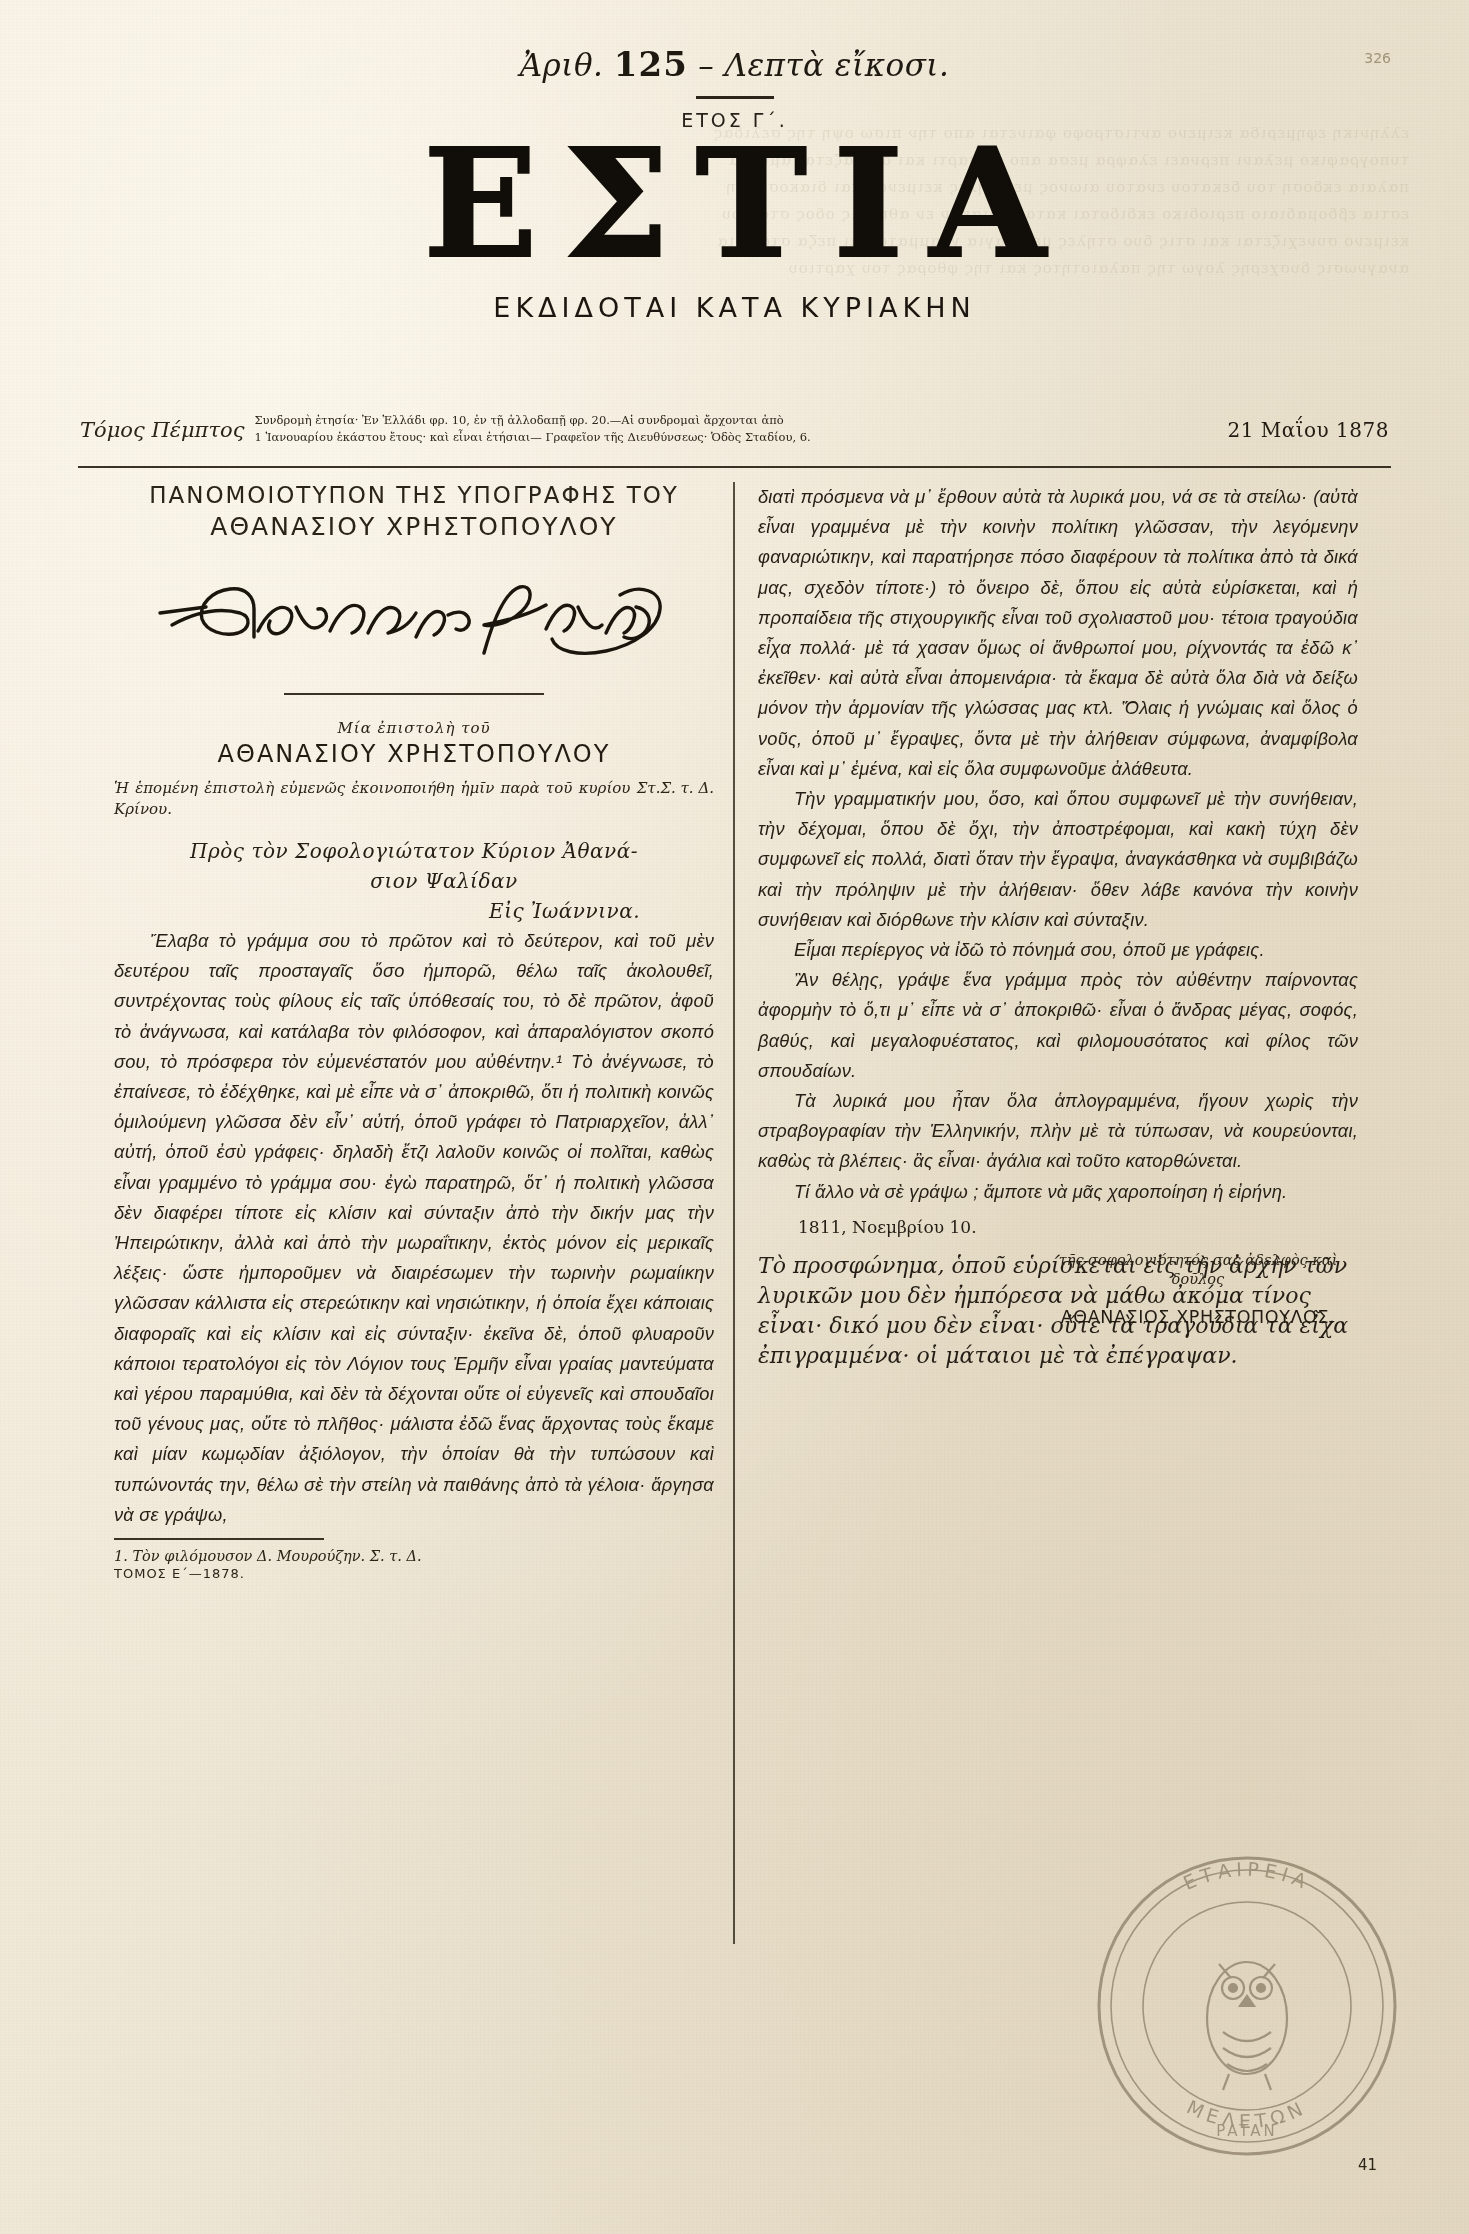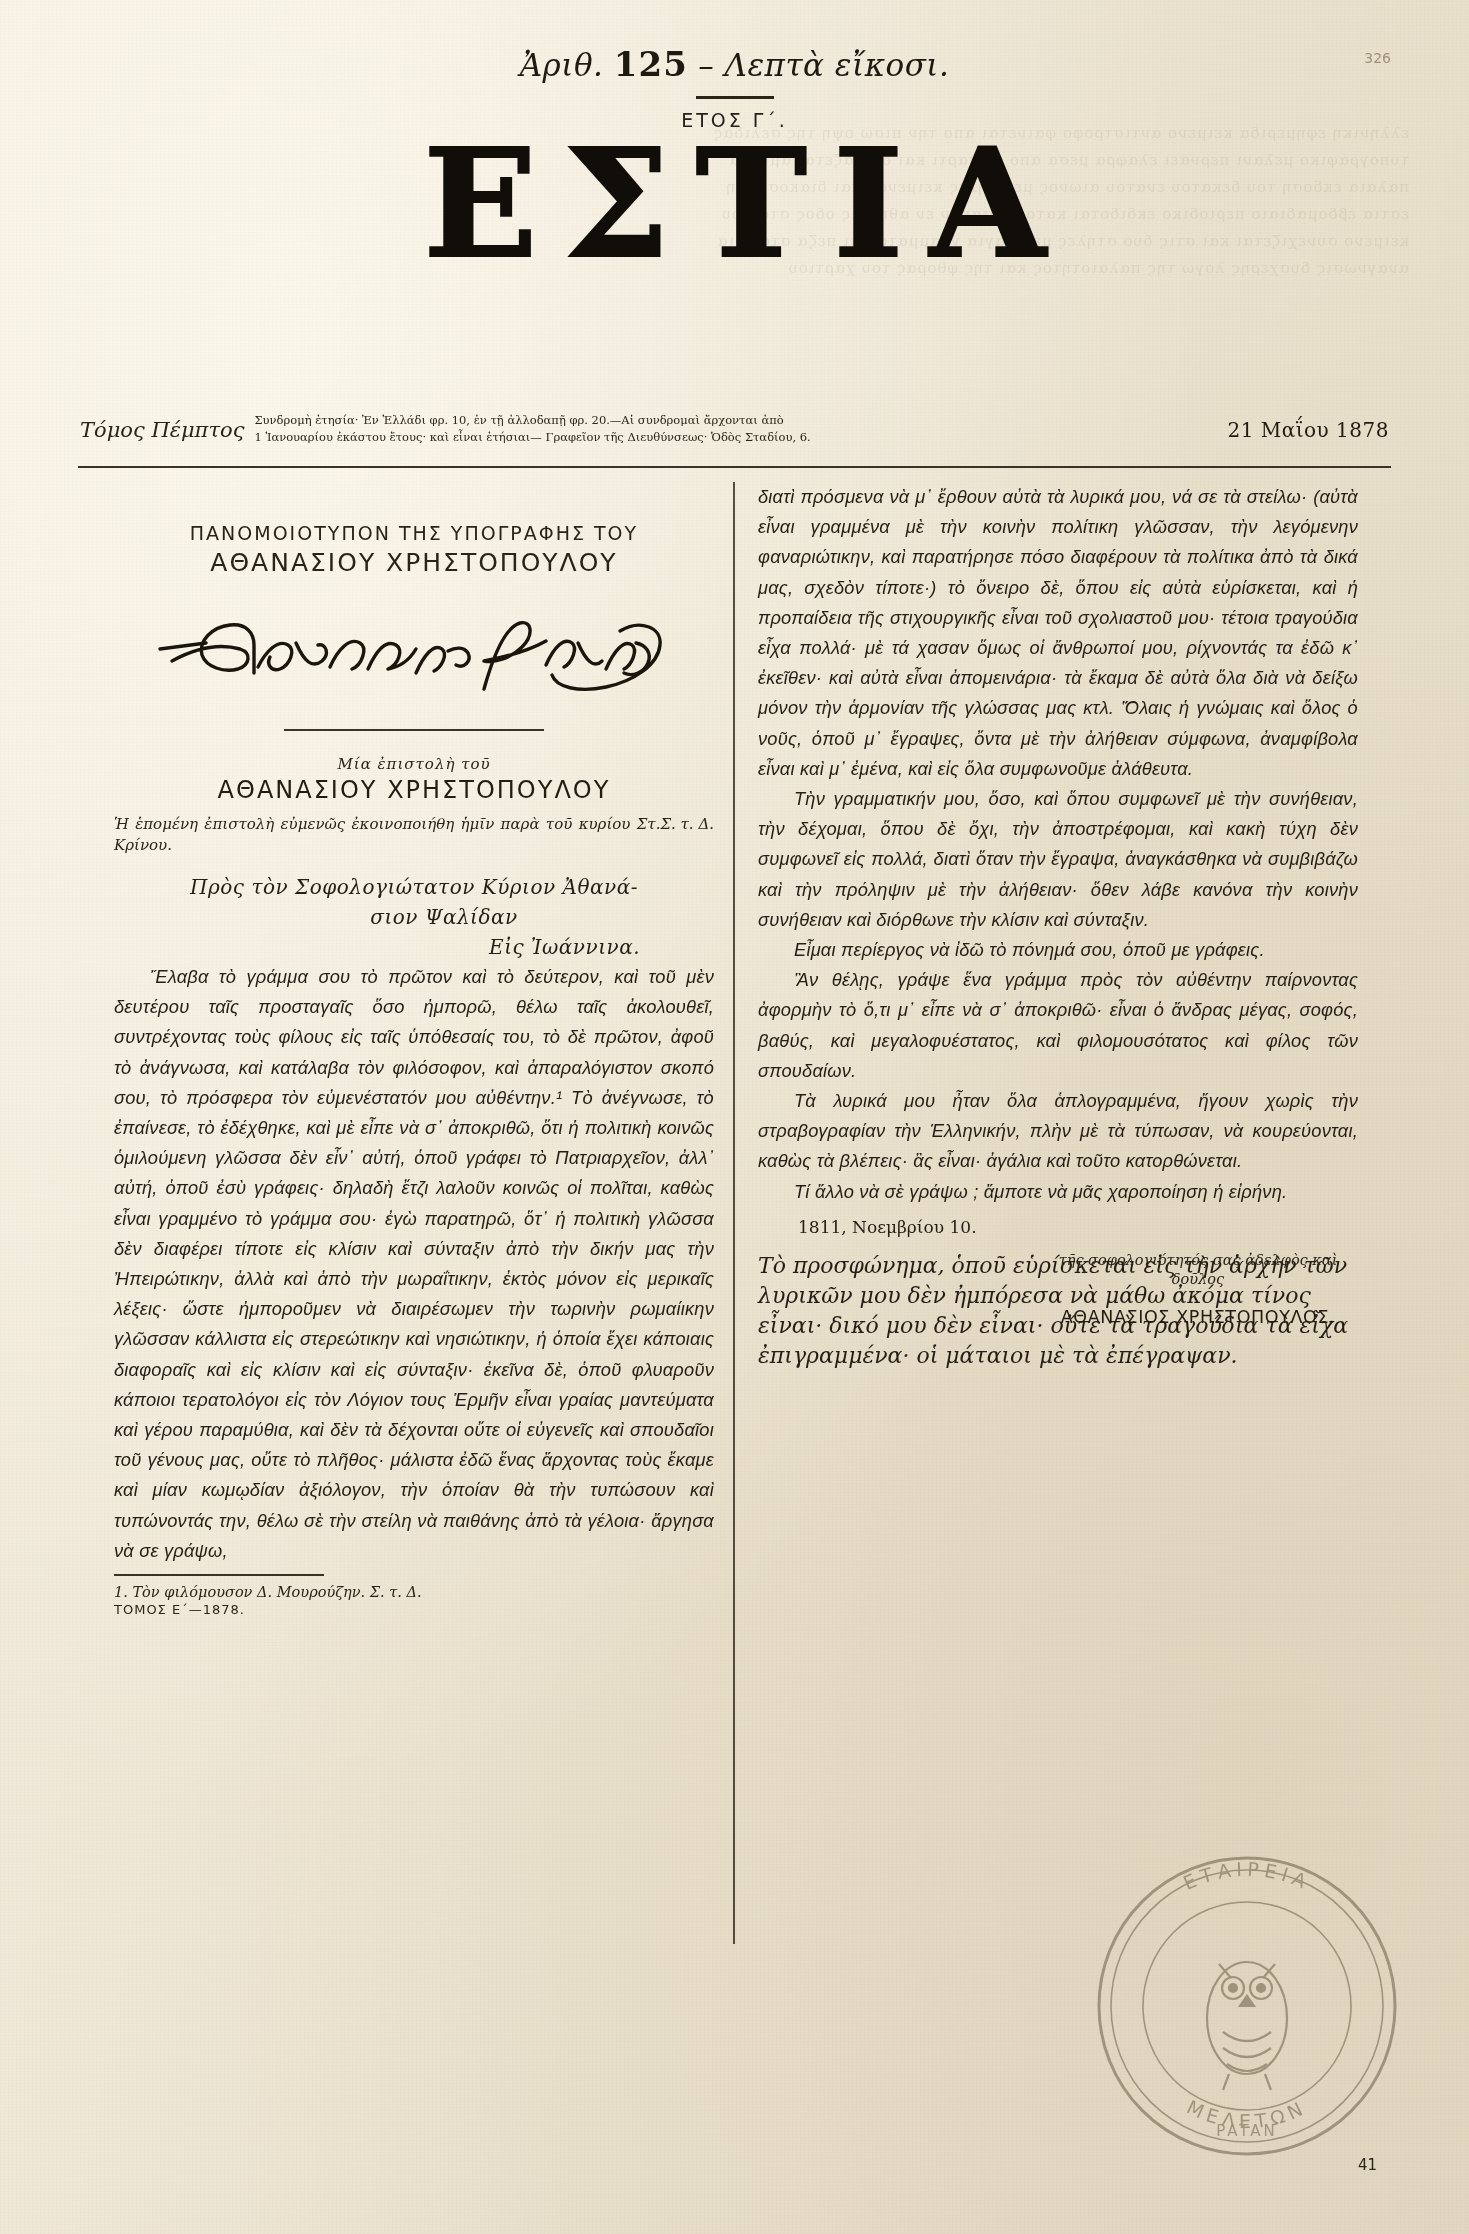--- a/index.html
+++ b/index.html
@@ -171,23 +171,22 @@
     background: #3a3225;
     opacity: 0.85;
   }
 
   .sec-label {
     font-family: "DejaVu Sans", sans-serif;
     text-align: center;
     color: #2a2317;
   }
   .sec-label .small {
-    font-size: 19px;
+    font-size: 23px;
     letter-spacing: 2px;
-    margin-top: 40px;
   }
   .sec-label .big {
     font-size: 25px;
     letter-spacing: 2px;
     margin-top: 4px;
   }
   .signature {
     margin: 26px auto 4px auto;
     width: 520px;
     height: 96px;
@@ -378,20 +377,21 @@
       <span>Ἀριθ.</span>
       <span class="num">125</span>
       <span>– Λεπτὰ εἴκοσι.</span>
     </div>
     <div class="rule-short"></div>
     <div class="etos">ΕΤΟΣ Γ΄.</div>
   </div>
 
   <div class="masthead">
     <div class="title">ΕΣΤΙΑ</div>
+    <div class="sub">ΕΚΔΙΔΟΤΑΙ ΚΑΤΑ ΚΥΡΙΑΚΗΝ</div>
   </div>
 
   <div class="infobar">
     <div class="vol">Τόμος Πέμπτος</div>
     <div class="mid">
       <div>Συνδρομὴ ἐτησία· Ἐν Ἑλλάδι φρ. 10, ἐν τῇ ἀλλοδαπῇ φρ. 20.—Αἱ συνδρομαὶ ἄρχονται ἀπὸ</div>
       <div>1 Ἰανουαρίου ἑκάστου ἔτους· καὶ εἶναι ἐτήσιαι— Γραφεῖον τῆς Διευθύνσεως· Ὁδὸς Σταδίου, 6.</div>
     </div>
     <div class="date">21 Μαΐου 1878</div>
   </div>

